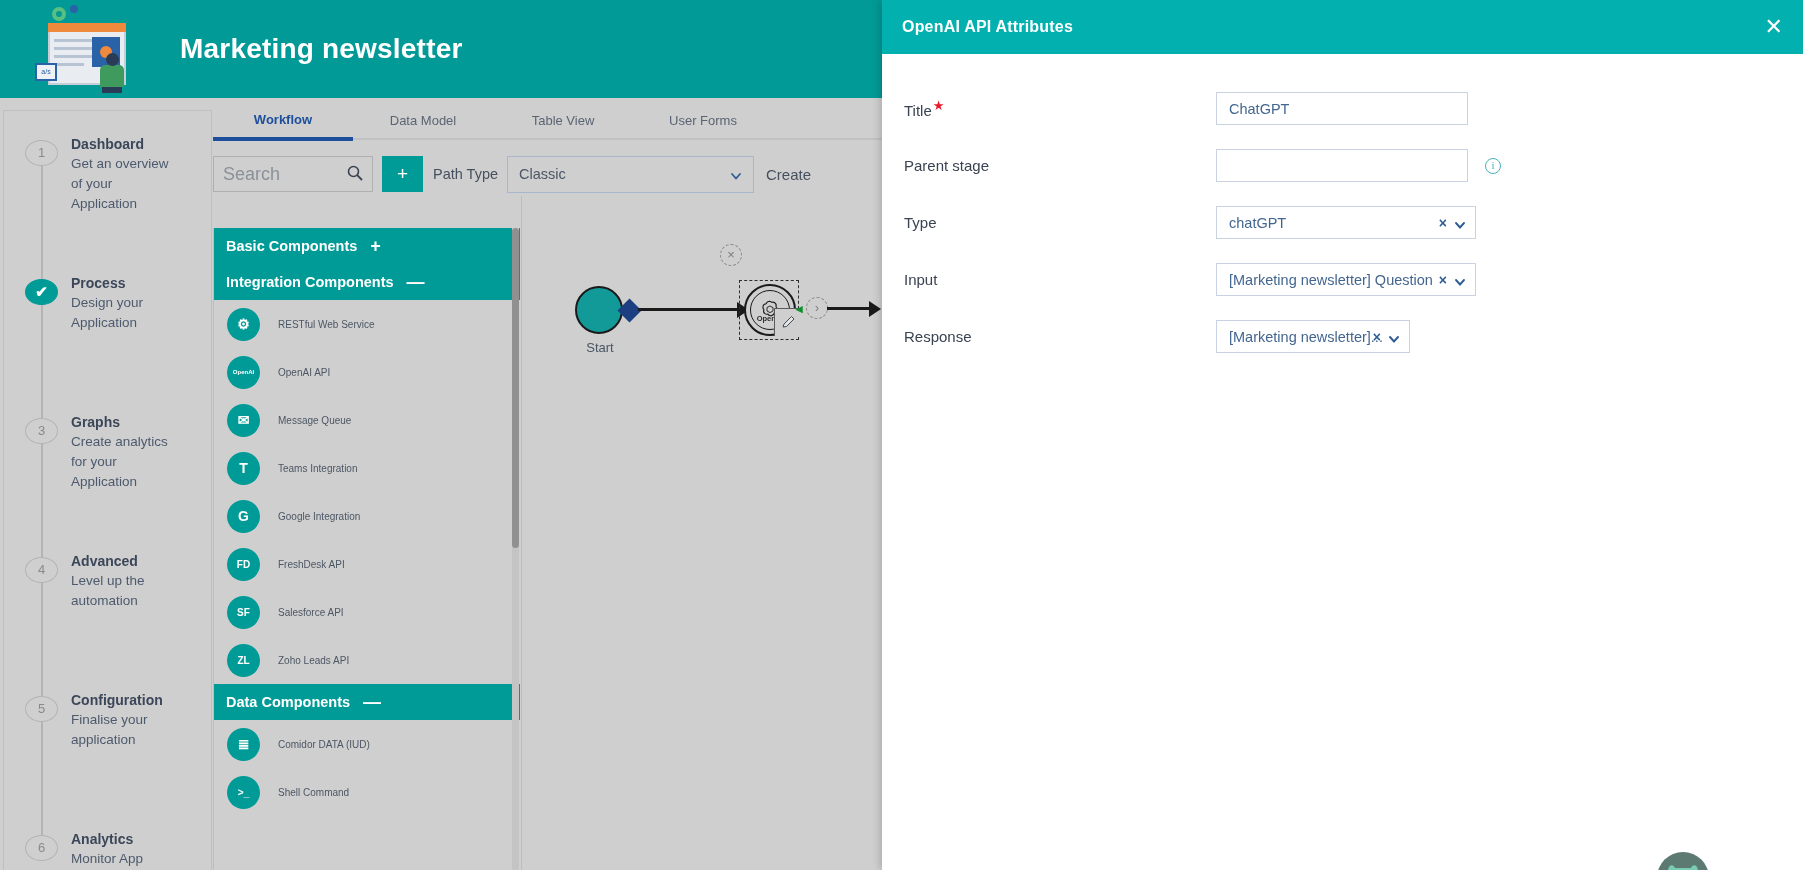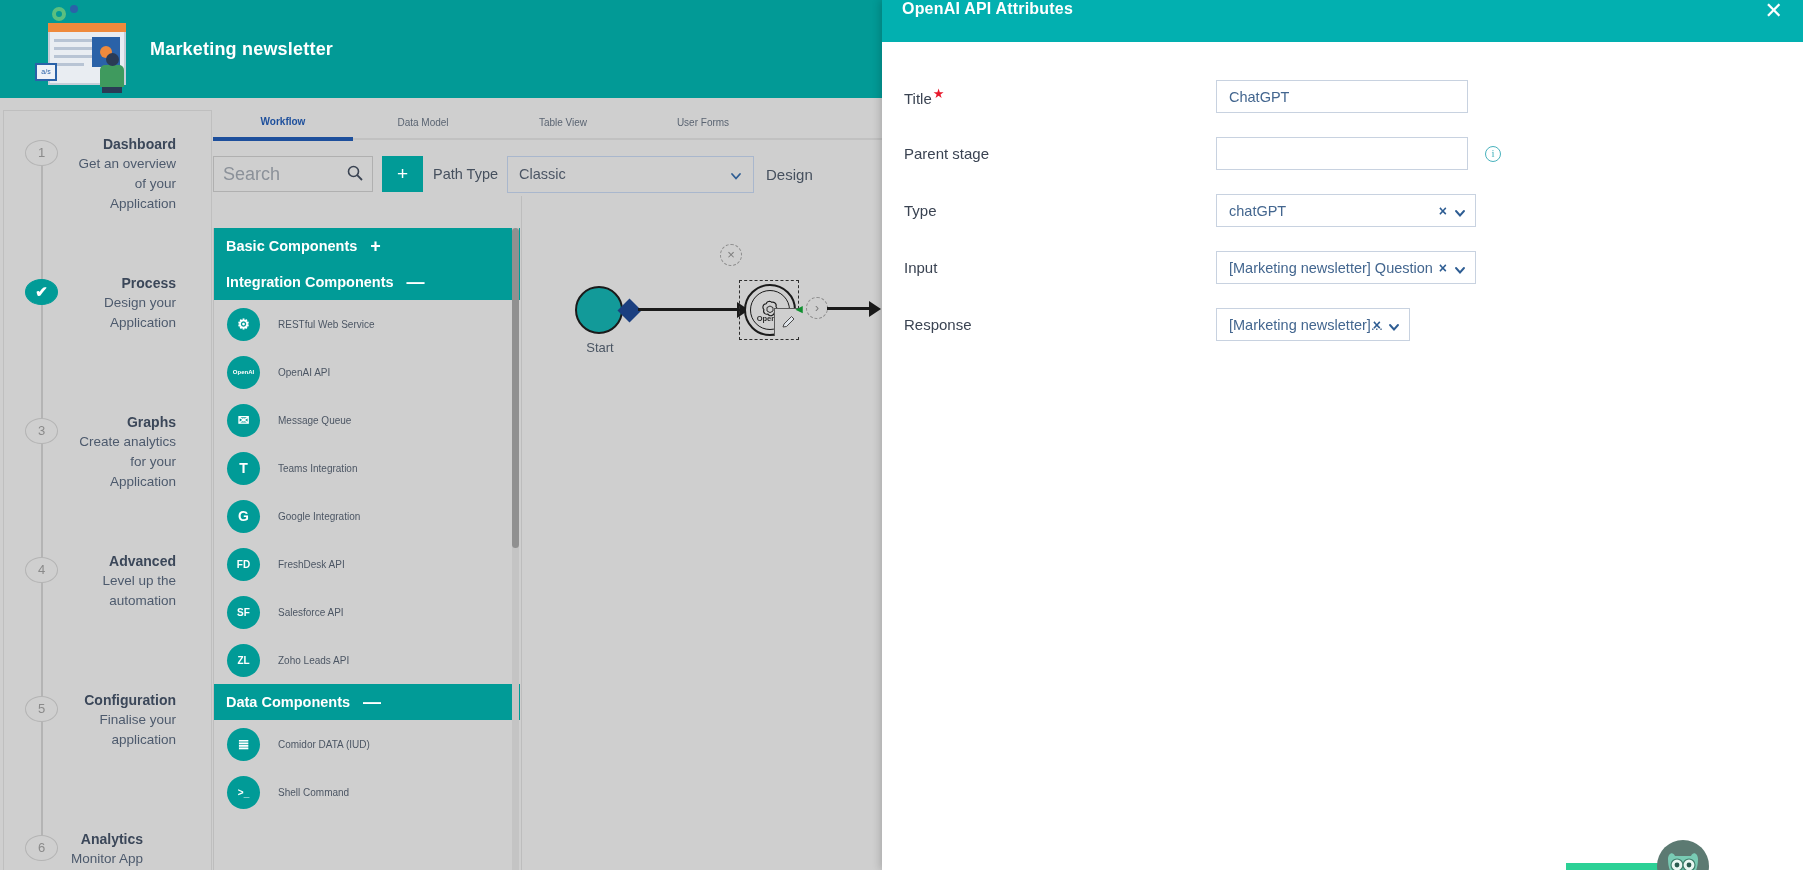--- a/index.html
+++ b/index.html
@@ -58,21 +58,21 @@
   .art-person-legs {
     position: absolute; left: 72px; top: 80px; width: 20px; height: 8px;
     background: #2a3b55;
   }
   .art-small-box {
     position: absolute; left: 5px; top: 58px; width: 22px; height: 18px;
     background: #eef2f7; border: 2px solid #2a62a8;
     font-size: 7px; color: #2a62a8; text-align: center; line-height: 14px;
   }
   .banner-title {
-    color: #ffffff; font-size: 18px; font-weight: bold; 
+    color: #ffffff; font-size: 28px; font-weight: bold; margin-left: 30px;
     letter-spacing: .2px;
   }
 
   
   .body-area {
     position: absolute; left: 0; top: 98px; width: 882px; height: 772px;
     background: #cfcfcf;
   }
 
   
@@ -95,36 +95,36 @@
     background: #cfcfcf; border: 1px solid #b4b4b4;
     color: #8a8a8a; font-size: 13px; text-align: center; line-height: 24px;
     margin-left: 21px; margin-top: 11px;
   }
   .step-badge.done {
     background: #019b97; border-color: #019b97; color: #ffffff;
   }
   .step-badge.done .chk {
     display: inline-block; font-size: 15px; line-height: 24px; font-weight: bold;
   }
-  .step-text { margin-left: 13px; padding-top: 6px; text-align: right; }
+  .step-text { margin-left: 13px; padding-top: 6px; }
   .step-title {
     font-size: 14px; font-weight: bold; color: #3b4759; line-height: 19px;
   }
   .step-desc {
     font-size: 13.5px; color: #4d5a6d; line-height: 20px; max-width: 105px;
   }
 
   
   .tabs {
     position: absolute; left: 213px; top: 100px; width: 669px; height: 40px;
     display: flex; align-items: flex-end;
     border-bottom: 2px solid #c1c1c1;
   }
   .tab {
-    font-size: 10px; color: #5a6472; padding: 0 0 10px 0;
+    font-size: 13px; color: #5a6472; padding: 0 0 10px 0;
     margin-right: 0; text-align: center; width: 140px;
     cursor: pointer;
   }
   .tab.active {
     color: #1d4f9c; font-weight: bold; border-bottom: 4px solid #1d4f9c;
     margin-bottom: -3px;
   }
 
   
   .toolbar {
@@ -268,21 +268,21 @@
     position: absolute; left: 274px; top: 105px; color: #0f8f2f; font-size: 13px;
     font-weight: bold;
   }
 
   
   .modal {
     position: absolute; left: 882px; top: 0; width: 921px; height: 870px;
     background: #ffffff; box-shadow: -2px 0 8px rgba(0,0,0,.18);
   }
   .modal-head {
-    height: 42px; background: #02b0b0; display: flex; 
+    height: 54px; background: #02b0b0; display: flex; align-items: center;
     justify-content: space-between; padding: 0 20px 0 20px;
   }
   .modal-title {
     color: #ffffff; font-size: 16px; font-weight: bold; letter-spacing: .2px;
   }
   .modal-close {
     color: #ffffff; font-size: 22px; line-height: 22px; cursor: pointer;
     font-family: "Liberation Sans", sans-serif;
   }
   .modal-body { position: relative; padding: 26px 0 0 0; height: 828px; }
@@ -425,21 +425,21 @@
     <button class="add-btn">+</button>
     <span class="tb-label">Path Type</span>
     <div class="sel-classic">
       <span class="sel-val">Classic</span>
       <span class="chev">
         <svg width="12" height="12" viewBox="0 0 12 12">
             <path d="M2 4 L6 8.5 L10 4" fill="none" stroke="#2e5d93" stroke-width="1.8" stroke-linecap="round"></path>
           </svg>
       </span>
     </div>
-    <span class="tb-trailing">Design</span>
+    <span class="tb-trailing">Create</span>
   </div>
 
   <div class="comp-panel">
     <div class="panel-scroll-track"></div>
     <div id="comp-host">
         <div class="comp-group">
           <span>Basic Components</span>
           <span class="pm">+</span>
         </div>
         <div class="comp-group">

